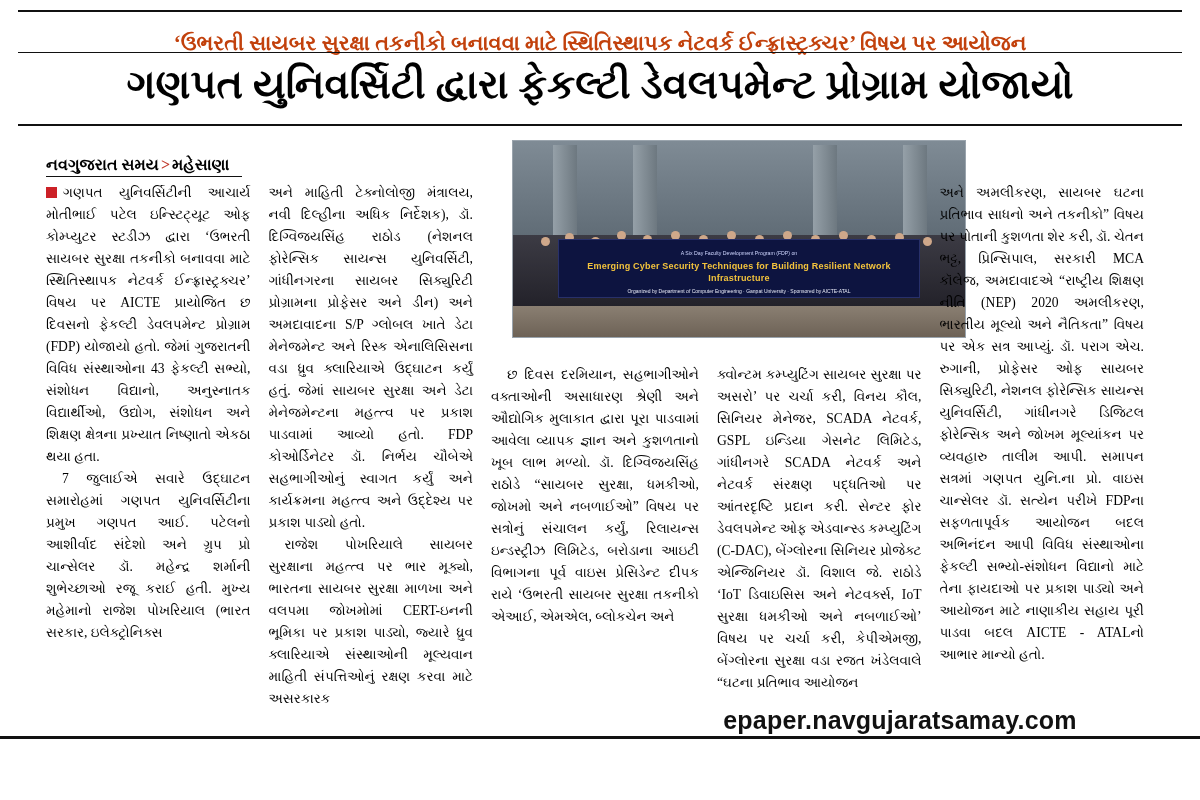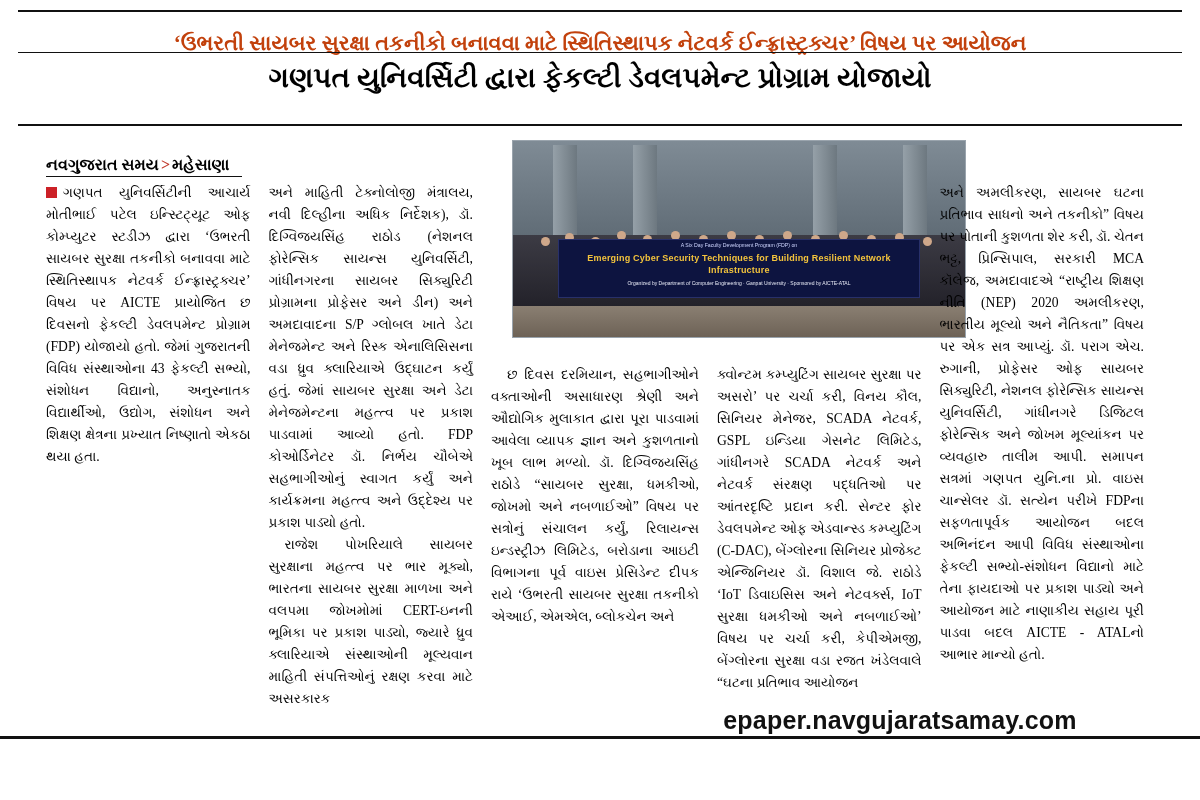--- a/index.html
+++ b/index.html
@@ -52,21 +52,21 @@
     background: #111;
   }
   .headline {
     position: absolute;
     left: 18px;
     right: 18px;
     top: 62px;
     text-align: center;
     font-family: "Liberation Serif", serif;
     font-weight: bold;
-    font-size: 28px;
+    font-size: 40px;
     color: #000;
     line-height: 1.15;
     white-space: nowrap;
   }
   .headline-rule {
     position: absolute;
     left: 18px;
     right: 18px;
     top: 124px;
     height: 2px;
@@ -185,21 +185,21 @@
     bottom: 20%;
     width: 80%;
     height: 30%;
     background: #0d1440;
     border: 1px solid #28306a;
     color: #ffd34d;
     font-family: "Liberation Sans", sans-serif;
     font-size: 8.5px;
     text-align: center;
     line-height: 1.35;
-    padding-top: 2px;
+    padding-top: 10px;
     box-sizing: border-box;
     overflow: hidden;
   }
   .photo .banner .b-top {
     color: #cfd6ff;
     font-size: 5.2px;
     display: block;
     margin-bottom: 3px;
   }
   .photo .banner .b-main {
@@ -298,20 +298,21 @@
       <span class="b-main">Emerging Cyber Security Techniques for Building Resilient Network Infrastructure</span>
       <span class="b-sub">Organized by Department of Computer Engineering · Ganpat University · Sponsored by AICTE-ATAL</span>
     </div>
     <div class="ground"></div>
   </div>
 
   <div class="cols">
 
     <div class="col">
       <p class="first"><span class="redbox"></span><span>ગણપત યુનિવર્સિટીની આચાર્ય મોતીભાઈ પટેલ ઇન્સ્ટિટ્યૂટ ઓફ કોમ્પ્યુટર સ્ટડીઝ દ્વારા ‘ઉભરતી સાયબર સુરક્ષા તકનીકો બનાવવા માટે સ્થિતિસ્થાપક નેટવર્ક ઈન્ફ્રાસ્ટ્રક્ચર’ વિષય પર AICTE પ્રાયોજિત છ દિવસનો ફેકલ્ટી ડેવલપમેન્ટ પ્રોગ્રામ (FDP) યોજાયો હતો. જેમાં ગુજરાતની વિવિધ સંસ્થાઓના 43 ફેકલ્ટી સભ્યો, સંશોધન વિદ્યાનો, અનુસ્નાતક વિદ્યાર્થીઓ, ઉદ્યોગ, સંશોધન અને શિક્ષણ ક્ષેત્રના પ્રખ્યાત નિષ્ણાતો એકઠા થયા હતા.</span></p>
+      <p>7 જુલાઈએ સવારે ઉદ્ઘાટન સમારોહમાં ગણપત યુનિવર્સિટીના પ્રમુખ ગણપત આઈ. પટેલનો આશીર્વાદ સંદેશો અને ગ્રુપ પ્રો ચાન્સેલર ડૉ. મહેન્દ્ર શર્માની શુભેચ્છાઓ રજૂ કરાઈ હતી. મુખ્ય મહેમાનો રાજેશ પોખરિયાલ (ભારત સરકાર, ઇલેક્ટ્રોનિક્સ</p>
     </div>
 
     <div class="col">
       <p class="first">અને માહિતી ટેક્નોલોજી મંત્રાલય, નવી દિલ્હીના અધિક નિર્દેશક), ડૉ. દિગ્વિજયસિંહ રાઠોડ (નેશનલ ફોરેન્સિક સાયન્સ યુનિવર્સિટી, ગાંધીનગરના સાયબર સિક્યુરિટી પ્રોગ્રામના પ્રોફેસર અને ડીન) અને અમદાવાદના S/P ગ્લોબલ ખાતે ડેટા મેનેજમેન્ટ અને રિસ્ક એનાલિસિસના વડા ધ્રુવ ક્લારિયાએ ઉદ્ઘાટન કર્યું હતું. જેમાં સાયબર સુરક્ષા અને ડેટા મેનેજમેન્ટના મહત્ત્વ પર પ્રકાશ પાડવામાં આવ્યો હતો. FDP કોઓર્ડિનેટર ડૉ. નિર્ભય ચૌબેએ સહભાગીઓનું સ્વાગત કર્યું અને કાર્યક્રમના મહત્ત્વ અને ઉદ્દેશ્ય પર પ્રકાશ પાડ્યો હતો.</p>
       <p>રાજેશ પોખરિયાલે સાયબર સુરક્ષાના મહત્ત્વ પર ભાર મૂક્યો, ભારતના સાયબર સુરક્ષા માળખા અને વલપમા જોખમોમાં CERT-ઇનની ભૂમિકા પર પ્રકાશ પાડ્યો, જ્યારે ધ્રુવ ક્લારિયાએ સંસ્થાઓની મૂલ્યવાન માહિતી સંપત્તિઓનું રક્ષણ કરવા માટે અસરકારક</p>
     </div>
 
     <div class="col">
       <div class="photo-slot"></div>
       <p>છ દિવસ દરમિયાન, સહભાગીઓને વક્તાઓની અસાધારણ શ્રેણી અને ઔદ્યોગિક મુલાકાત દ્વારા પૂરા પાડવામાં આવેલા વ્યાપક જ્ઞાન અને કુશળતાનો ખૂબ લાભ મળ્યો. ડૉ. દિગ્વિજયસિંહ રાઠોડે “સાયબર સુરક્ષા, ધમકીઓ, જોખમો અને નબળાઈઓ” વિષય પર સત્રોનું સંચાલન કર્યું, રિલાયન્સ ઇન્ડસ્ટ્રીઝ લિમિટેડ, બરોડાના આઇટી વિભાગના પૂર્વ વાઇસ પ્રેસિડેન્ટ દીપક રાયે ‘ઉભરતી સાયબર સુરક્ષા તકનીકો એઆઈ, એમએલ, બ્લોકચેન અને</p>

